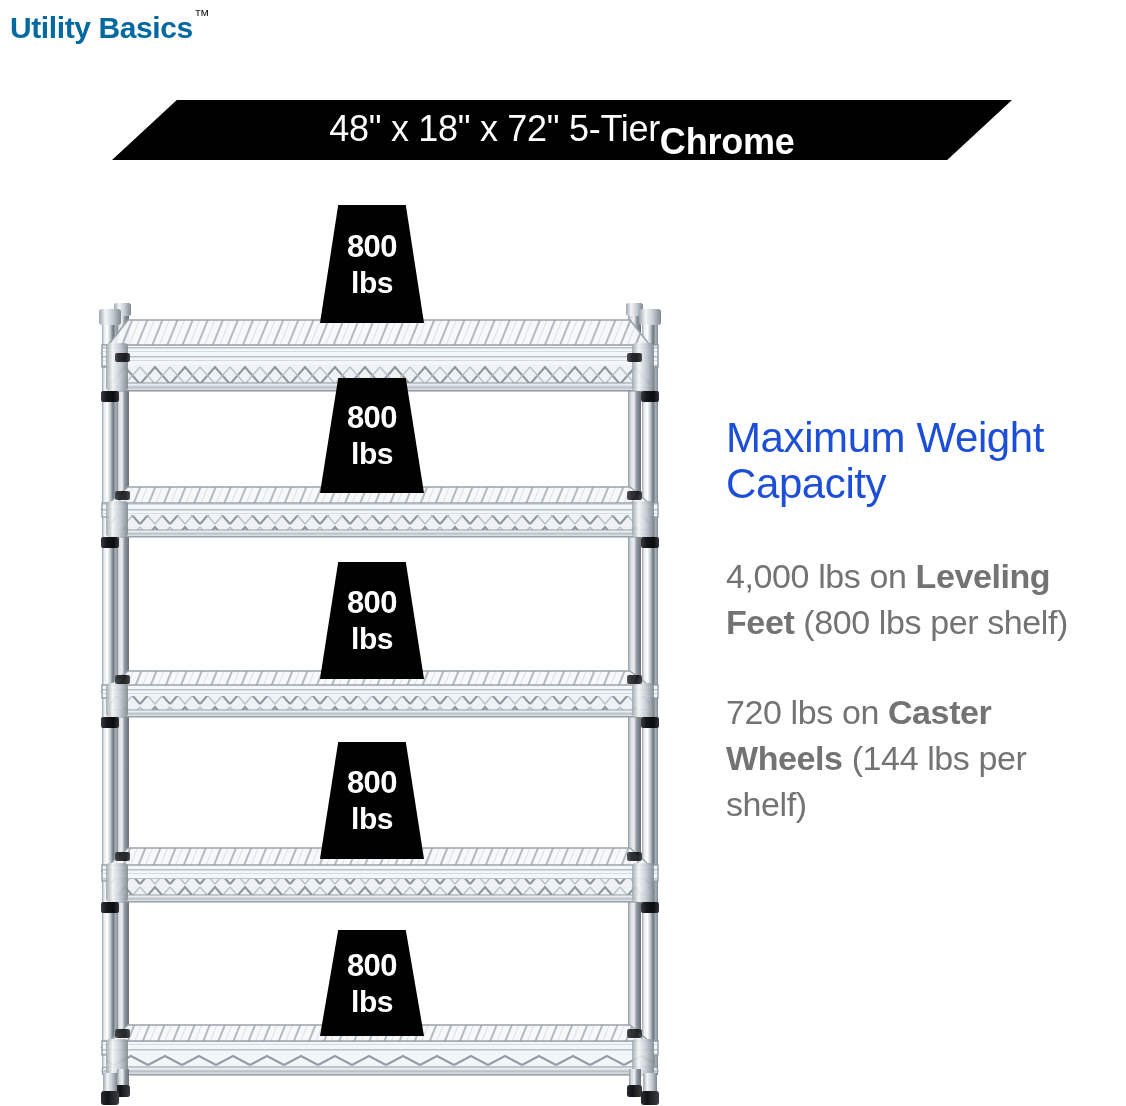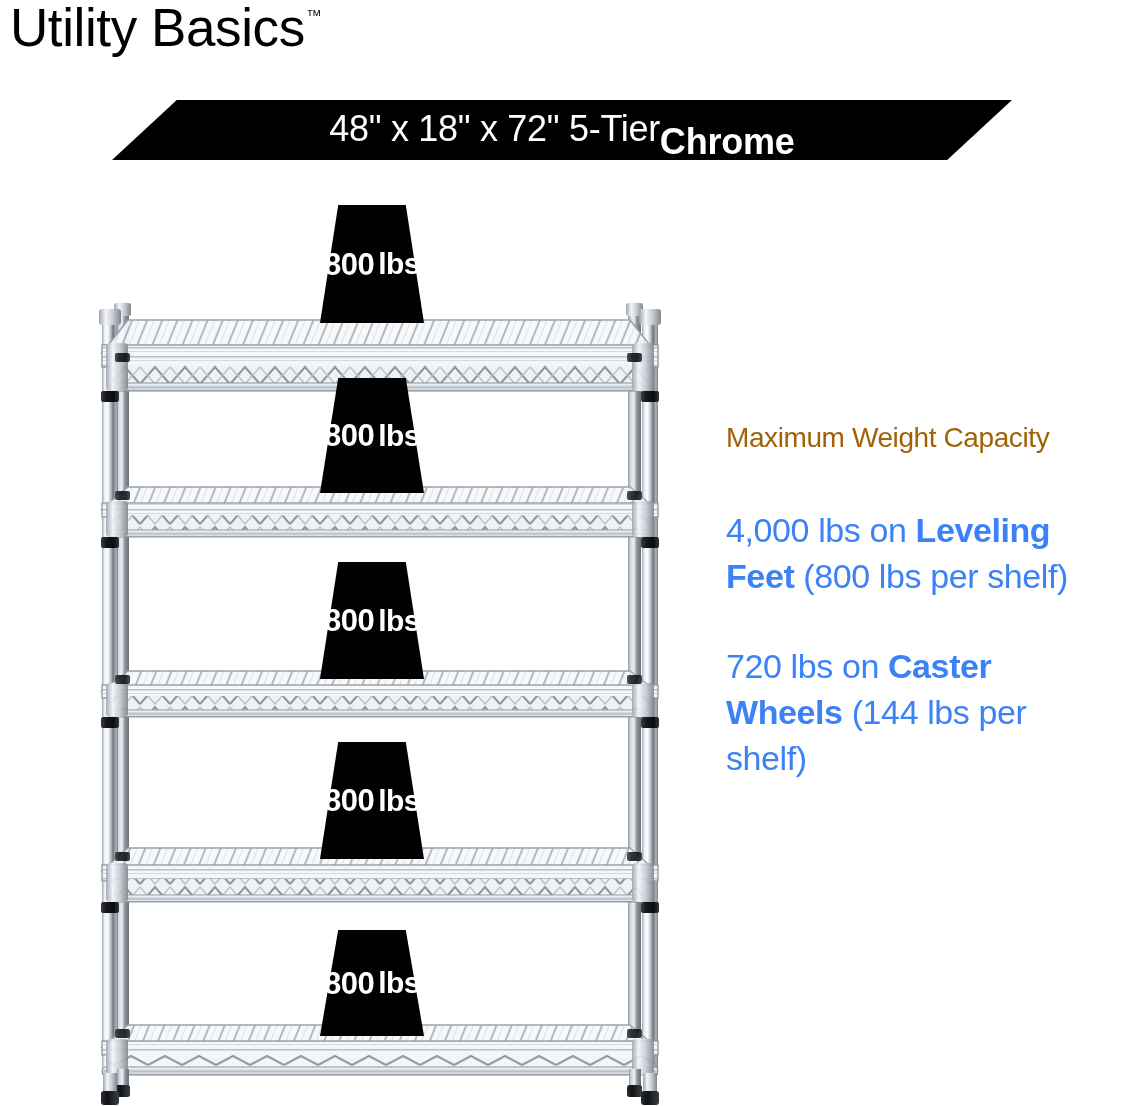--- a/index.html
+++ b/index.html
@@ -19,25 +19,25 @@
   #brand-logo {
     position: absolute;
     left: 10px;
     top: 2px;
     display: flex;
     align-items: flex-start;
     white-space: nowrap;
   }
   #brand-logo .brand-word {
     font-family: "Liberation Sans", sans-serif;
-    font-size: 53px;
+    font-size: 30px;
     line-height: 52px;
-    font-weight: 400;
+    font-weight: 700;
     letter-spacing: -0.4px;
-    color: #000000;
+    color: #0369a1;
   }
   #brand-logo .brand-tm {
     font-size: 16px;
     line-height: 20px;
     margin-top: 4px;
     margin-left: 1px;
     font-weight: 400;
     color: #1b1b1d;
   }
 
@@ -95,21 +95,21 @@
     position: absolute;
     inset: 0;
     background: #010101;
     -webkit-clip-path: polygon(17.5% 0%, 82.5% 0%, 100% 100%, 0% 100%);
     clip-path: polygon(17.5% 0%, 82.5% 0%, 100% 100%, 0% 100%);
   }
   .callout .callout-lines {
     position: absolute;
     inset: 0;
     display: flex;
-    flex-direction: row;
+    flex-direction: column;
     align-items: center;
     justify-content: center;
     gap: 4px;
     color: #ffffff;
     font-weight: 700;
     font-size: 31px;
     line-height: 33px;
     letter-spacing: -0.5px;
   }
   .callout .callout-unit { font-size: 30px; line-height: 32px; text-align: right; }
@@ -121,34 +121,34 @@
   #callout-5 { left: 320px; top: 930px;  height: 106px; }
 
   
   #spec-panel {
     position: absolute;
     left: 726px;
     top: 415px;
     width: 380px;
   }
   #spec-heading {
-    font-size: 28px;
+    font-size: 42px;
     line-height: 46px;
     font-weight: 400;
     letter-spacing: -0.4px;
-    color: #a16207;
+    color: #1d4ed8;
     margin: 0 0 46px 0;
     max-width: 340px;
   }
   .spec-para {
     font-size: 34px;
     line-height: 46px;
     font-weight: 400;
     letter-spacing: -0.4px;
-    color: #3b82f6;
+    color: #737373;
     margin: 0 0 44px 0;
     max-width: 376px;
   }
   .spec-para b { font-weight: 700; }
   .spec-para:last-child { margin-bottom: 0; }
 </style>
 </head>
 <body>
 
 <div id="brand-logo">

